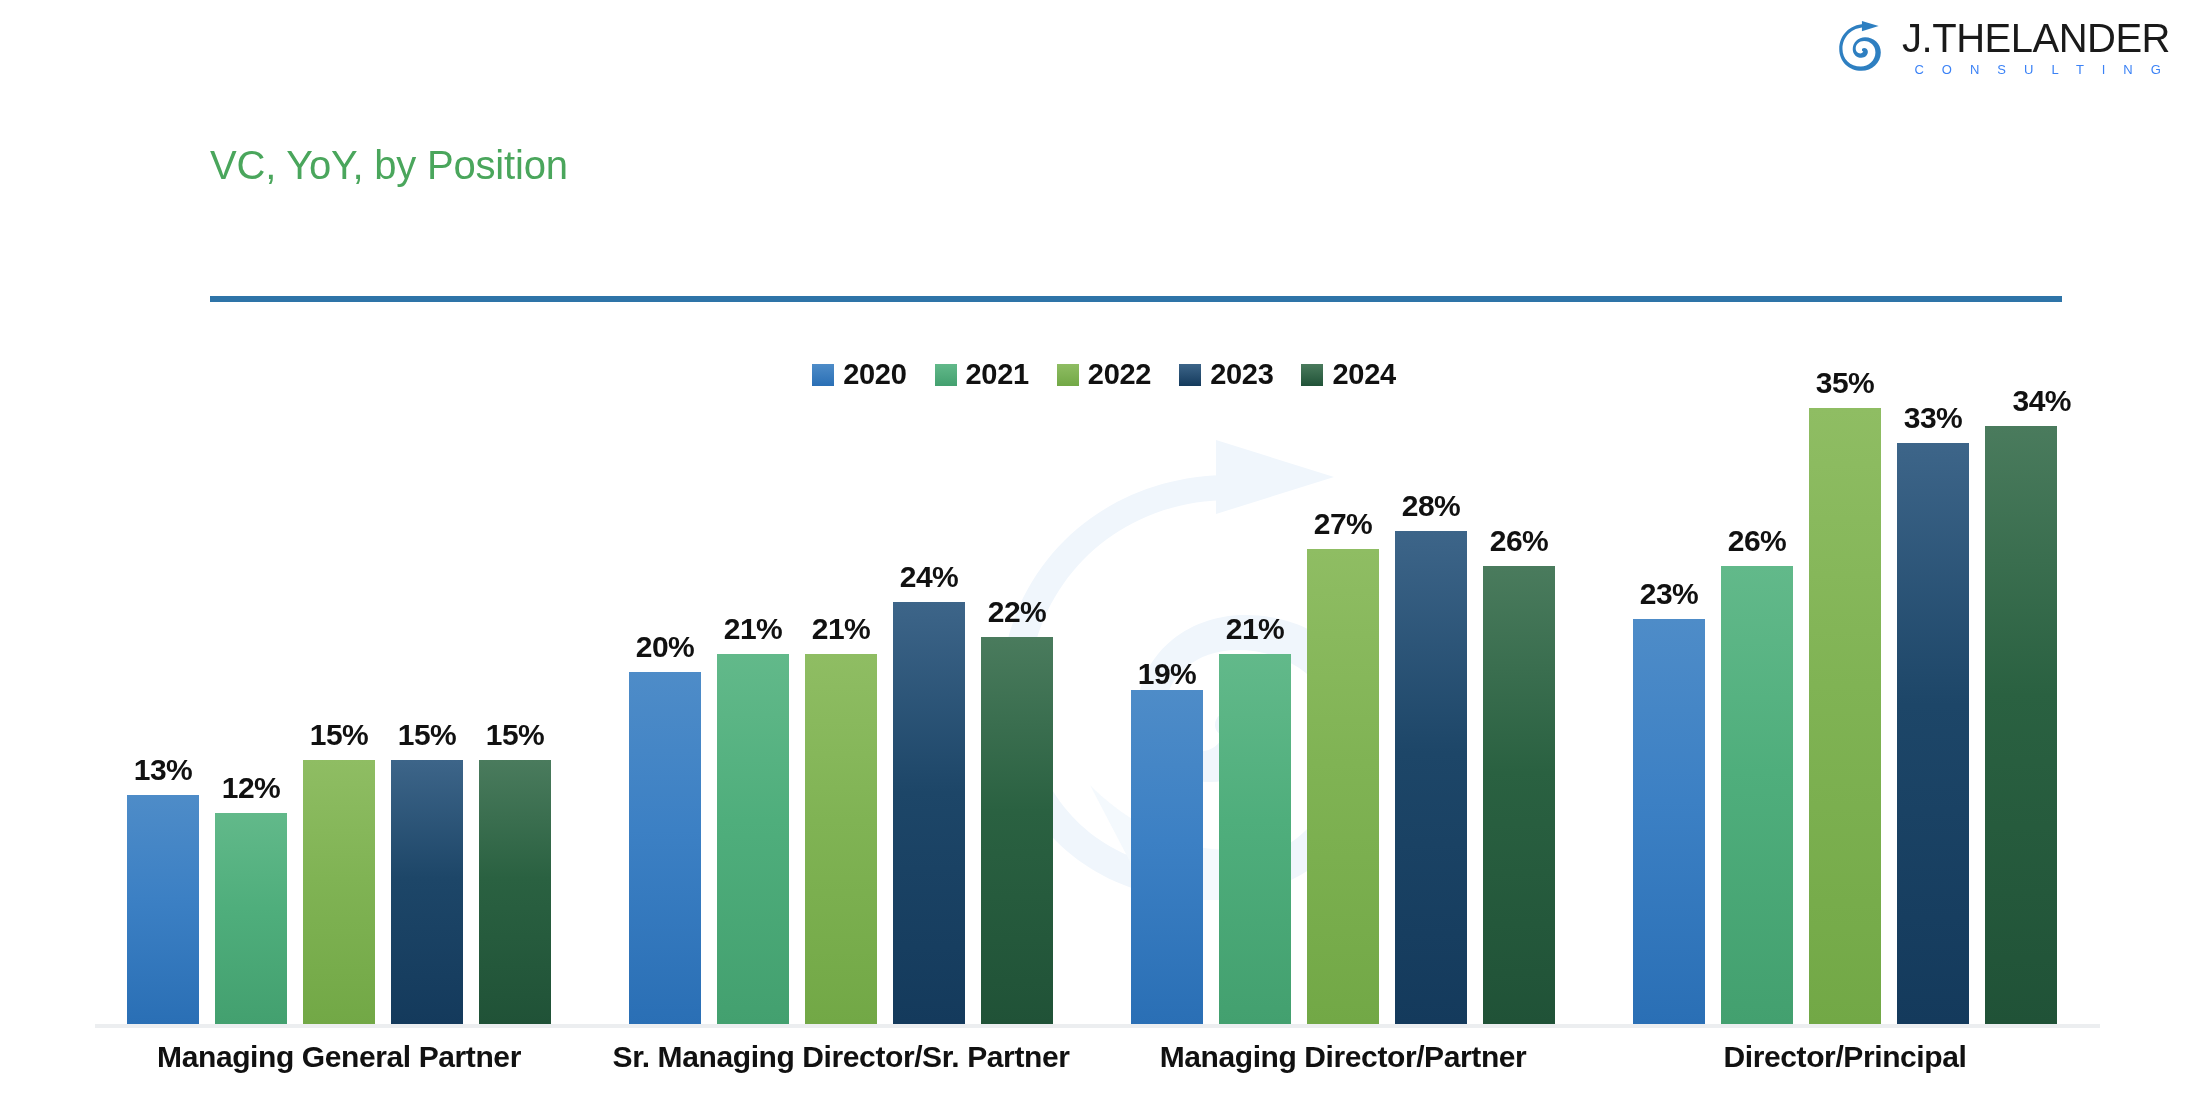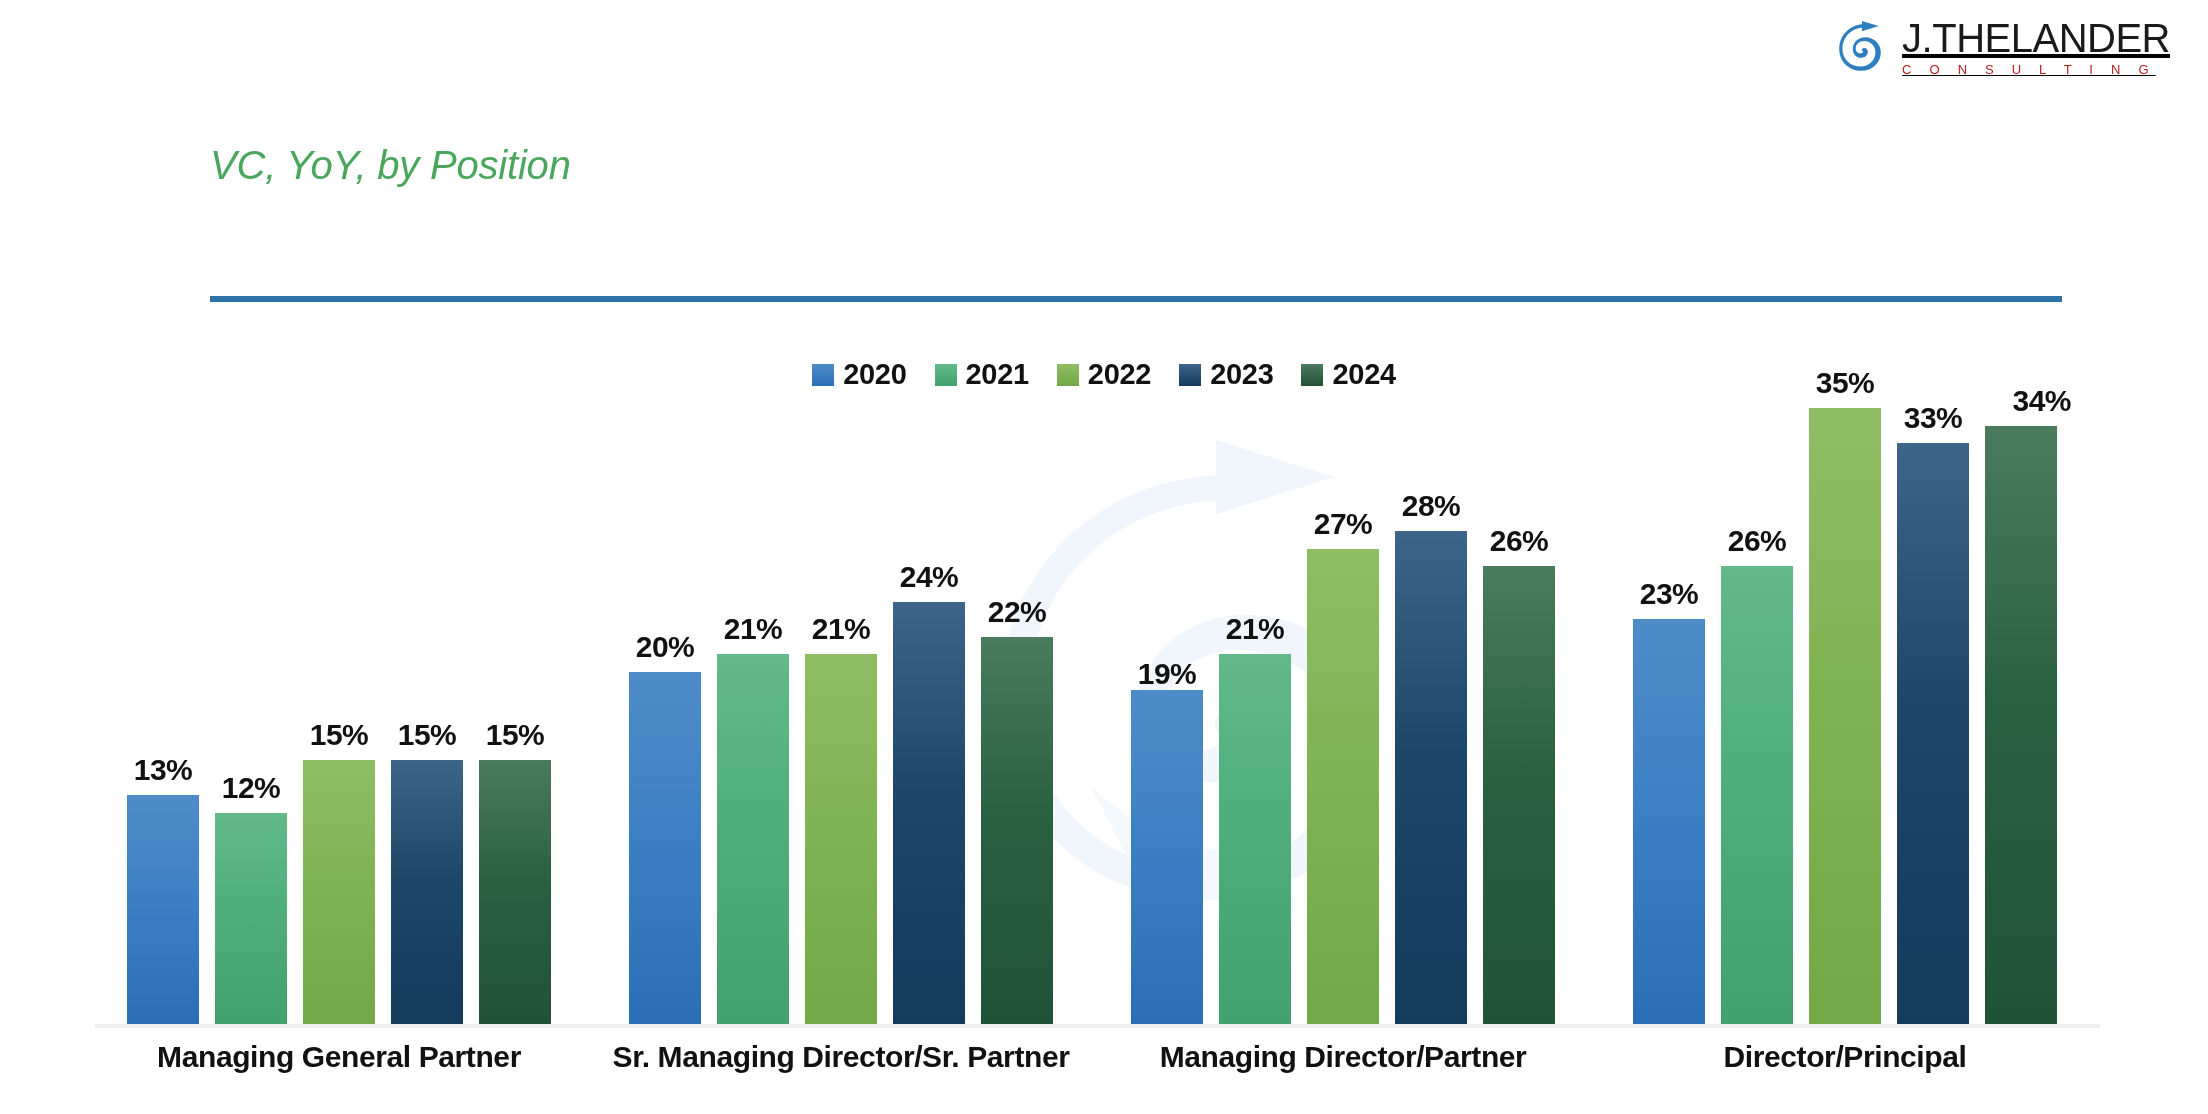--- a/index.html
+++ b/index.html
@@ -30,37 +30,36 @@
 
   
   .logo {
     position: absolute;
     top: 18px;
     right: 38px;
     display: flex;
     align-items: center;
     gap: 12px;
     z-index: 5;
-    text-decoration: underline;
   }
   .logo-mark { width: 54px; height: 54px; flex: none; }
   .logo-text { display: flex; flex-direction: column; line-height: 1; }
   .logo-name {
     font-family: "Liberation Sans", sans-serif;
     font-size: 40px;
     letter-spacing: -0.5px;
     color: #1a1a1a;
     font-weight: 400;
   }
   .logo-sub {
     font-family: "Liberation Sans", sans-serif;
     font-size: 13px;
     letter-spacing: 7.2px;
-    color: #b91c1c;
-    text-align: left;
+    color: #3b82f6;
+    text-align: right;
     margin-top: 5px;
     padding-right: 2px;
   }
 
   
   .header {
     position: absolute;
     left: 210px;
     top: 132px;
     z-index: 5;
@@ -76,21 +75,20 @@
   }
   .chart-subtitle {
     font-family: "Liberation Sans", sans-serif;
     font-size: 40px;
     font-weight: 400;
     color: #4aa65c;
     letter-spacing: -0.2px;
     line-height: 1.15;
     margin-top: 10px;
     white-space: nowrap;
-    font-style: italic;
   }
   .divider {
     position: absolute;
     left: 210px;
     top: 296px;
     width: 1852px;
     height: 6px;
     background: #2e74a8;
     z-index: 5;
   }

